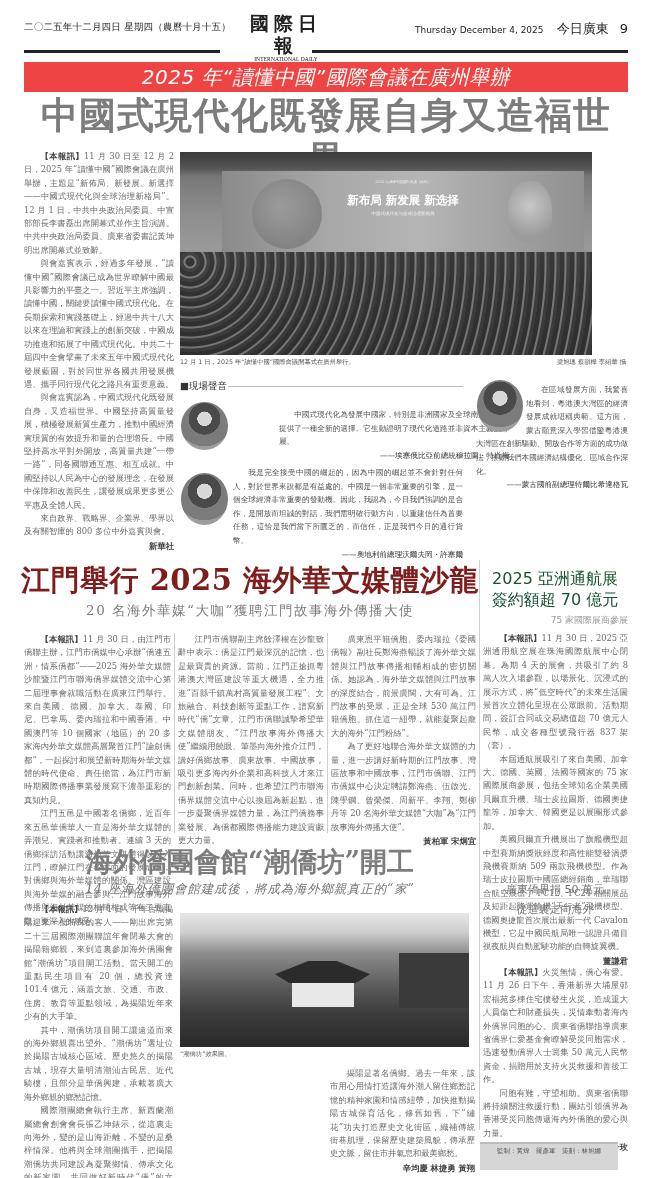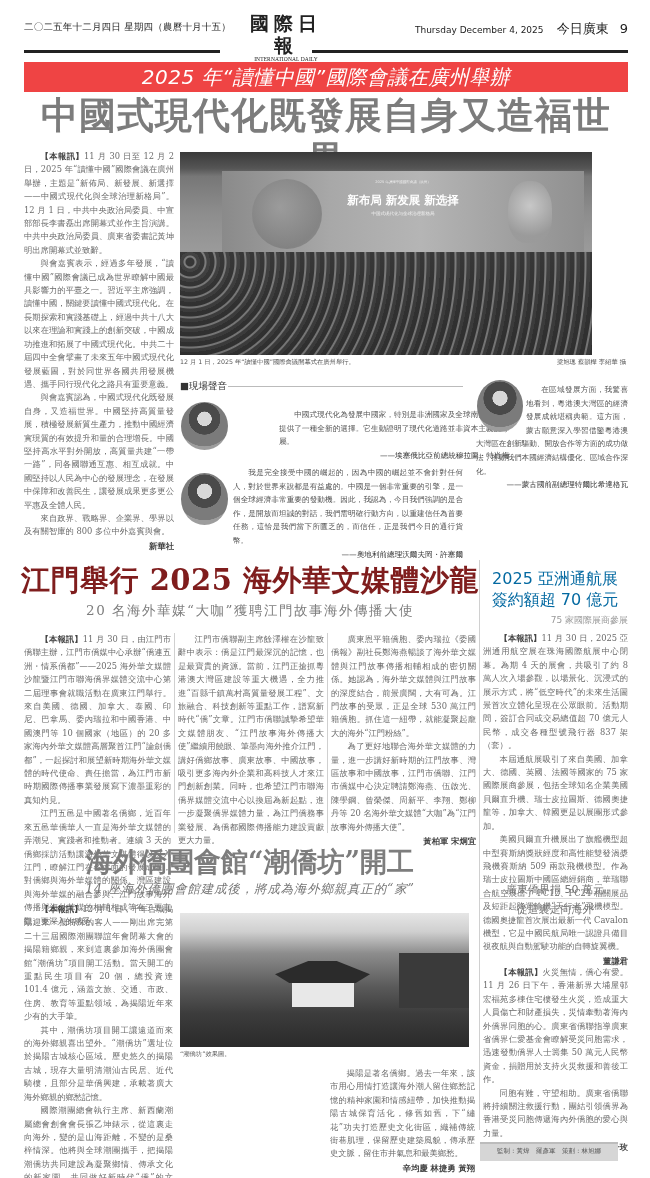--- a/index.html
+++ b/index.html
@@ -48,38 +48,38 @@
   .avatar { position: absolute; border-radius: 50%; background: radial-gradient(circle at 50% 35%, #d8d8d8 0 18%, #4a4a4a 19% 40%, #7b7b7b 41% 70%, #9d9d9d 71%); }
   .quote { position: absolute; font-size: 7.6px; line-height: 13.6px; color: #555; text-align: justify; }
   .quote p { text-indent: 2em; }
   .quote-attr { text-align: right; font-family: "DejaVu Sans", sans-serif; font-size: 7.6px; color: #333; line-height: 14px; }
 
   
   .jm-headline { position: absolute; left: 20px; top: 562px; width: 460px; text-align: center; font-family: "DejaVu Serif", serif; font-weight: bold; font-size: 29px; color: #7f1d1d; line-height: 36px; letter-spacing: 0.5px; }
   .jm-sub { position: absolute; left: 20px; top: 602px; width: 460px; text-align: center; font-family: "DejaVu Serif", serif; font-size: 13.5px; color: #7d7d7d; letter-spacing: 1.5px; }
 
   
-  .av-headline { position: absolute; left: 482px; top: 568px; width: 146px; text-align: center; font-family: "DejaVu Sans", sans-serif; font-size: 16px; color: #0369a1; line-height: 21px; }
+  .av-headline { position: absolute; left: 482px; top: 568px; width: 146px; text-align: center; font-family: "DejaVu Sans", sans-serif; font-size: 16px; color: #14532d; line-height: 21px; }
   .av-sub { position: absolute; left: 482px; top: 614px; width: 146px; text-align: right; font-family: "DejaVu Sans", sans-serif; font-size: 9px; color: #999; }
 
   
   .cq-headline { position: absolute; left: 20px; top: 845px; width: 460px; text-align: center; font-family: "DejaVu Serif", serif; font-weight: bold; font-size: 27px; color: #7d7d7d; line-height: 34px; }
   .cq-sub { position: absolute; left: 20px; top: 881px; width: 460px; text-align: center; font-family: "DejaVu Serif", serif; font-size: 12.5px; color: #777; letter-spacing: 0.8px; font-style: italic; }
   .photo2 { position: absolute; left: 180px; top: 913px; width: 289px; height: 134px; background: linear-gradient(180deg, #e6e6e6 0%, #cfcfcf 14%, #8d8d8d 30%, #5a5a5a 55%, #3c3c3c 75%, #2a2a2a 100%); overflow: hidden; }
   .roof { position: absolute; left: 95px; top: 48px; width: 95px; height: 22px; background: #2b2b2b; clip-path: polygon(15% 100%, 0 60%, 35% 0, 65% 0, 100% 60%, 85% 100%); }
   .hall { position: absolute; left: 112px; top: 70px; width: 62px; height: 24px; background: #e8e8e8; }
   .bldg-r { position: absolute; right: 0; top: 40px; width: 70px; height: 55px; background: #3a3a3a; }
   .caption2 { position: absolute; left: 180px; top: 1050px; font-family: "DejaVu Sans", sans-serif; font-size: 6.3px; color: #555; }
 
   
   .gd-box-rule { position: absolute; left: 480px; top: 898px; width: 148px; height: 1px; background: #ddd; }
   .gd-headline { position: absolute; left: 482px; top: 880px; width: 146px; text-align: center; font-family: "DejaVu Sans", sans-serif; font-size: 11px; color: #777; line-height: 20px; }
 
   
-  .credit { position: absolute; left: 480px; top: 1142px; width: 138px; height: 19px; background: #d6d6d6; border-top: 2px solid #bcbcbc; text-align: center; font-family: "DejaVu Sans", sans-serif; font-size: 6.5px; line-height: 14px; color: #555; }
+  .credit { position: absolute; left: 480px; top: 1142px; width: 138px; height: 28px; background: #d6d6d6; border-top: 2px solid #bcbcbc; text-align: center; font-family: "DejaVu Sans", sans-serif; font-size: 6.5px; line-height: 14px; color: #555; }
 
   .vdiv { position: absolute; width: 1px; background: #d0d0d0; }
 </style>
 </head>
 <body>
 
 <div class="page">
 
   <div class="masthead">
     <div class="mh-left">二〇二五年十二月四日 星期四（農曆十月十五）</div>

